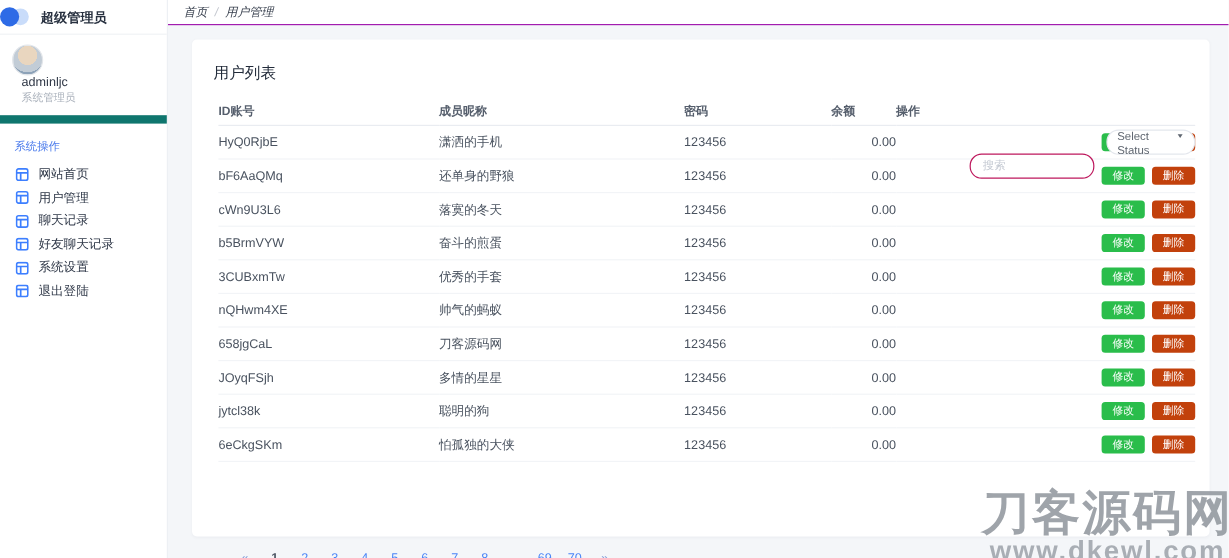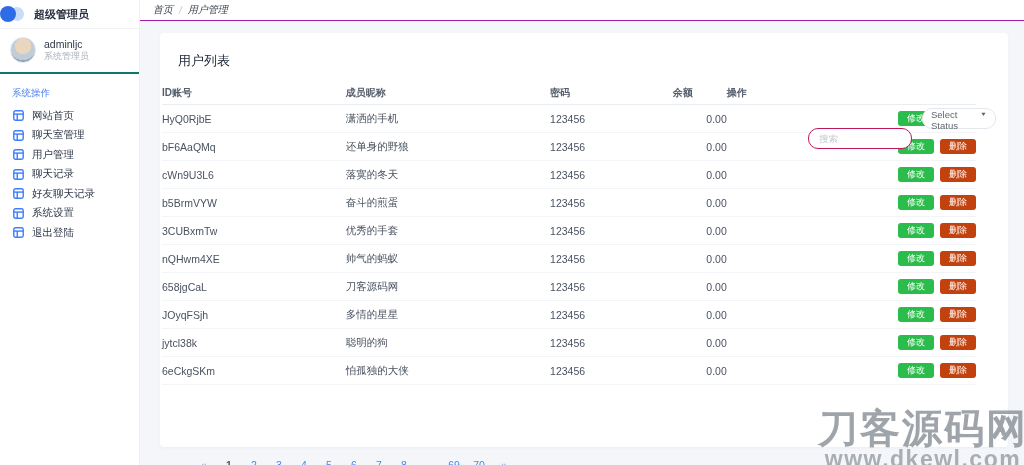--- a/index.html
+++ b/index.html
@@ -6,21 +6,21 @@
   body{width:1024px;height:465px;overflow:hidden;font-family:"Liberation Sans","DejaVu Sans",sans-serif;}
   .stage{position:relative;width:1024px;height:465px;background:#f4f6f9;overflow:hidden;}
 
   
   .sidebar{position:absolute;left:0;top:0;width:140px;height:465px;background:#fff;border-right:1px solid #edf0f4;box-sizing:border-box;}
   .logo-row{height:28px;display:flex;align-items:center;border-bottom:1px solid #f1f3f6;}
   .logo-mark{position:relative;width:26px;height:16px;flex:0 0 auto;}
   .logo-circle-light{position:absolute;left:10px;top:1px;width:14px;height:14px;border-radius:50%;background:#c9dcfa;}
   .logo-circle-dark{position:absolute;left:0;top:0;width:16px;height:16px;border-radius:50%;background:#2e6be6;}
   .logo-text{margin-left:8px;font-size:11px;font-weight:bold;color:#27303f;}
-  .user-row{display:flex;align-items:center;padding:8px 10px 9px 10px;border-bottom:2px solid #0f766e;}
+  .user-row{display:flex;align-items:flex-start;padding:8px 10px 9px 10px;border-bottom:7px solid #0f766e;flex-direction:column;}
   .avatar{width:26px;height:26px;border-radius:50%;border:1px solid #e3e6ea;box-sizing:border-box;
           background:radial-gradient(circle at 50% 34%,#e9d6bf 0 40%,#c2ccd6 41% 70%,#8da2b8 71% 100%);}
   .user-meta{margin-left:8px;line-height:1.25;}
   .user-name{font-size:10.5px;color:#303847;}
   .user-role{font-size:9px;color:#aab1bb;}
   .menu-section{margin:13px 0 6px 12px;font-size:9.5px;color:#4b7bec;}
   .menu{display:flex;flex-direction:column;}
   .menu-item{display:flex;align-items:center;height:19.5px;padding-left:13px;cursor:pointer;}
   .menu-icon{display:flex;width:11px;height:11px;flex:0 0 auto;}
   .menu-label{margin-left:8px;font-size:10.5px;color:#2e3747;}
@@ -38,21 +38,21 @@
   .toolbar{position:absolute;top:55px;right:12px;display:flex;gap:10px;align-items:center;}
   .search-input{width:82px;height:19px;border:1px solid #be185d;border-radius:10px;padding:0 10px;
                 font-size:9.5px;color:#606266;outline:none;background:#fff;margin-top:40px;}
   .search-input::placeholder{color:#c4c9d2;}
   .status-select{width:56px;height:19px;border:1px solid #e4e7ed;border-radius:10px;padding:0 8px;background:#fff;
                  display:flex;justify-content:space-between;cursor:pointer;}
   .status-select-label{font-size:9.5px;color:#5f6670;}
   .caret{font-size:7px;color:#5f6670;transform:scaleY(.8);}
 
   
-  table.users{margin:12px 2px 0;width:814px;border-collapse:collapse;table-layout:fixed;}
+  table.users{margin:12px 22px 0;width:814px;border-collapse:collapse;table-layout:fixed;}
   .users th{height:22px;font-size:10px;font-weight:bold;color:#555e6c;text-align:left;
             border-bottom:1px solid #e9ecf1;padding:0;}
   .users td{height:27px;font-size:10.5px;color:#49525f;border-bottom:1px solid #f2f4f7;padding:0;}
   .col-id{width:180px;}.col-nick{width:200px;}.col-pass{width:120px;}
   .col-bal{width:53px;text-align:right;}
   .col-act{width:244px;text-align:right;}
   .btn{display:inline-block;padding:2px 9px 3px;border:none;border-radius:3px;color:#fff;font-size:9px;
        line-height:1.2;cursor:pointer;margin-left:6px;font-family:inherit;}
   .btn-edit{background:#2abd4b;}
   .btn-del{background:#c2410c;}
@@ -92,30 +92,20 @@
     <nav class="menu" id="menu">
         <div class="menu-item">
           <span class="menu-icon">
             <svg viewBox="0 0 14 14" width="11" height="11">
               <rect x="1" y="1" width="12" height="12" rx="2.2" fill="none" stroke="#3d7fff" stroke-width="1.8"></rect>
               <line x1="1" y1="5.2" x2="13" y2="5.2" stroke="#3d7fff" stroke-width="1.8"></line>
               <line x1="5.4" y1="5.2" x2="5.4" y2="13" stroke="#3d7fff" stroke-width="1.8"></line>
             </svg>
           </span>
           <span class="menu-label">网站首页</span>
-        </div>
-        <div class="menu-item">
-          <span class="menu-icon">
-            <svg viewBox="0 0 14 14" width="11" height="11">
-              <rect x="1" y="1" width="12" height="12" rx="2.2" fill="none" stroke="#3d7fff" stroke-width="1.8"></rect>
-              <line x1="1" y1="5.2" x2="13" y2="5.2" stroke="#3d7fff" stroke-width="1.8"></line>
-              <line x1="5.4" y1="5.2" x2="5.4" y2="13" stroke="#3d7fff" stroke-width="1.8"></line>
-            </svg>
-          </span>
-          <span class="menu-label">聊天室管理</span>
         </div>
         <div class="menu-item">
           <span class="menu-icon">
             <svg viewBox="0 0 14 14" width="11" height="11">
               <rect x="1" y="1" width="12" height="12" rx="2.2" fill="none" stroke="#3d7fff" stroke-width="1.8"></rect>
               <line x1="1" y1="5.2" x2="13" y2="5.2" stroke="#3d7fff" stroke-width="1.8"></line>
               <line x1="5.4" y1="5.2" x2="5.4" y2="13" stroke="#3d7fff" stroke-width="1.8"></line>
             </svg>
           </span>
           <span class="menu-label">用户管理</span>

